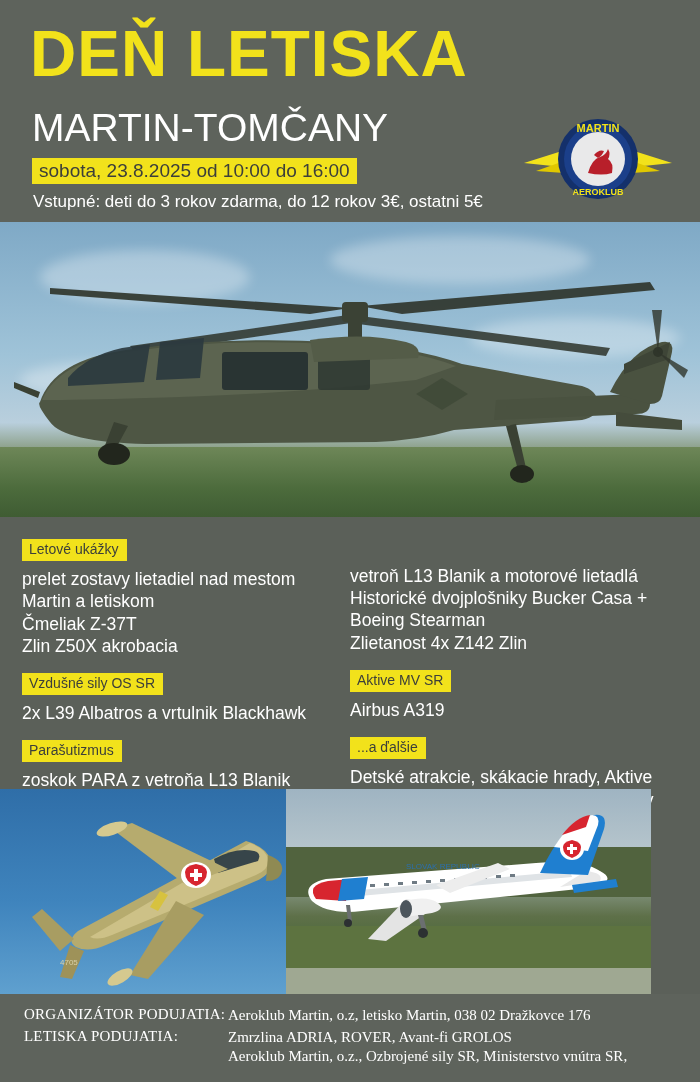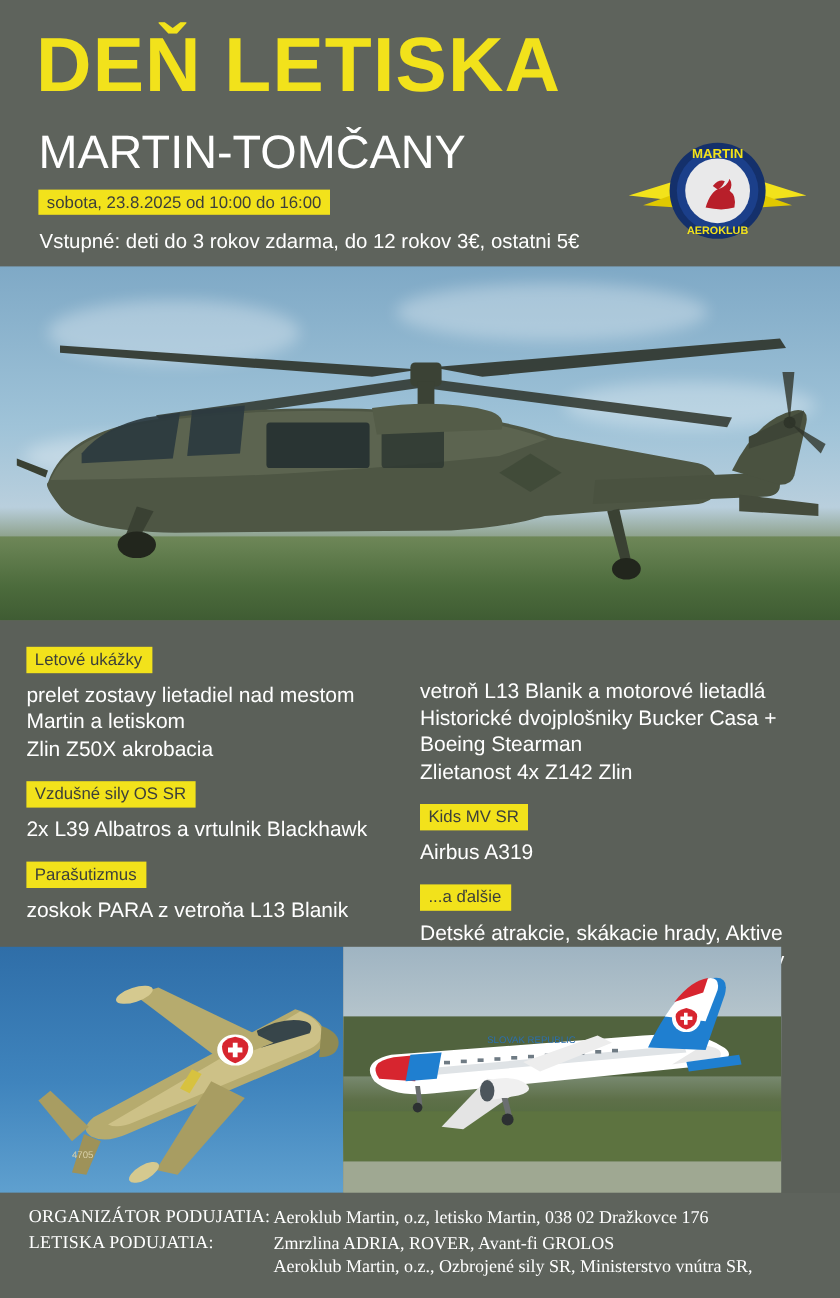--- a/index.html
+++ b/index.html
@@ -48,21 +48,21 @@
     letter-spacing: 0px;
     line-height: 1;
     white-space: nowrap;
   }
   .datebar {
     position: absolute;
     left: 32px;
     top: 158px;
     background: #f2e21b;
     color: #3c3f3a;
-    font-size: 14px;
+    font-size: 19px;
     padding: 3px 7px 4px 7px;
     line-height: 1;
     white-space: nowrap;
   }
   .entry {
     position: absolute;
     left: 33px;
     top: 192px;
     font-size: 17px;
     color: #ffffff;
@@ -273,20 +273,21 @@
   </div>
 
   <div class="info">
 
     <div class="col col-left">
       <div class="blk">
         <div class="hl">Letové ukážky</div>
         <div class="txt">
           <div>prelet zostavy lietadiel nad mestom</div>
           <div>Martin a letiskom</div>
+          <div>Čmeliak Z-37T</div>
           <div>Zlin Z50X akrobacia</div>
         </div>
       </div>
       <div class="blk">
         <div class="hl">Vzdušné sily OS SR</div>
         <div class="txt">
           <div>2x L39 Albatros a vrtulnik Blackhawk</div>
         </div>
       </div>
       <div class="blk">
@@ -300,21 +301,21 @@
     <div class="col col-right">
       <div class="blk" style="margin-top:32px;">
         <div class="txt">
           <div>vetroň L13 Blanik a motorové lietadlá</div>
           <div>Historické dvojplošniky Bucker Casa +</div>
           <div>Boeing Stearman</div>
           <div>Zlietanost 4x Z142 Zlin</div>
         </div>
       </div>
       <div class="blk">
-        <div class="hl">Kids MV SR</div>
+        <div class="hl">Aktive MV SR</div>
         <div class="txt">
           <div>Airbus A319</div>
         </div>
       </div>
       <div class="blk">
         <div class="hl">...a ďalšie</div>
         <div class="txt">
           <div>Detské atrakcie, skákacie hrady, Aktive</div>
           <div>Kids, predajné a občerstvovacie stánky</div>
         </div>

